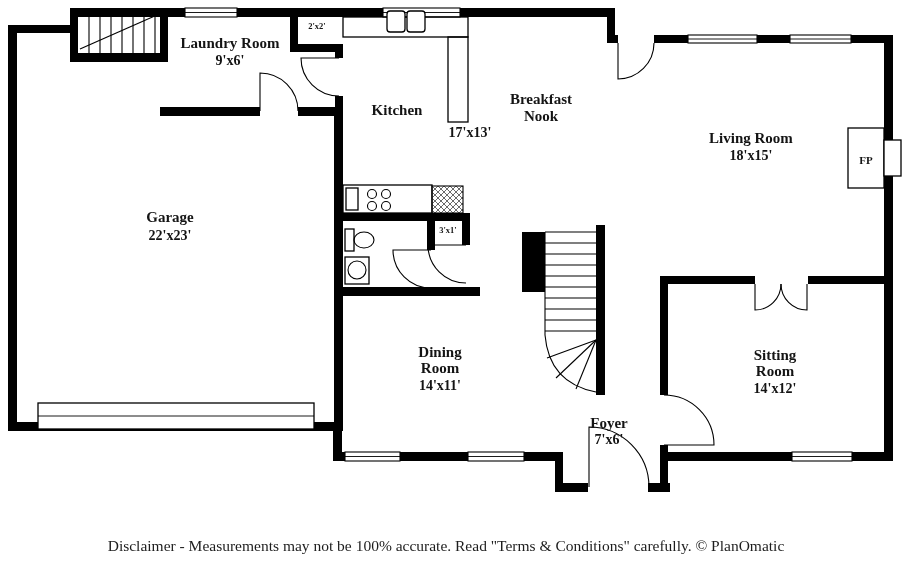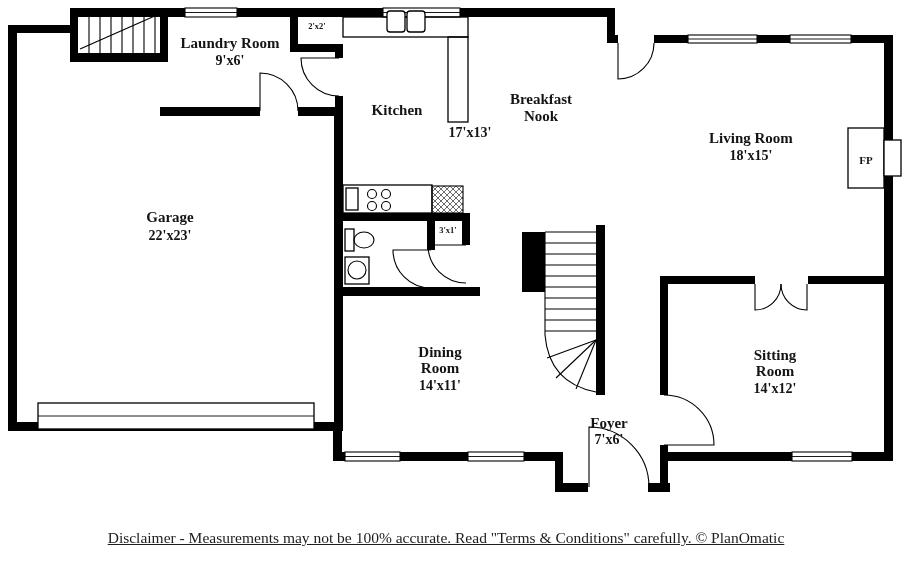--- a/index.html
+++ b/index.html
@@ -10,21 +10,21 @@
   .thin{fill:none;stroke:#000;stroke-width:1.3;}
   .thinw{fill:#ffffff;stroke:#000;stroke-width:1.3;}
   .sym{fill:none;stroke:#000;stroke-width:1.1;}
   .win{fill:#ffffff;stroke:#000;stroke-width:1.1;}
   .winline{stroke:#000;stroke-width:0.9;}
   text{fill:#141414;font-family:"Liberation Serif",serif;font-weight:700;text-anchor:middle;}
   .nm{font-size:15px;}
   .dm{font-size:14px;}
   .sm{font-size:8.5px;}
   .fp{font-size:11px;}
-  #disclaimer{width:892px;text-align:center;margin-top:4px;font-size:15.5px;color:#1d1d1d;font-family:"Liberation Serif",serif;text-decoration:underline;}
+  #disclaimer{width:892px;text-align:center;margin-top:12px;font-size:15.5px;color:#1d1d1d;font-family:"Liberation Serif",serif;}
 </style>
 </head>
 <body>
 
 <div id="plan-wrap">
 <svg width="902" height="525" viewBox="0 0 902 525">
   <defs>
     <pattern id="crosshatch" width="6" height="6" patternUnits="userSpaceOnUse">
       <path d="M0 0 L6 6 M6 0 L0 6" stroke="#444" stroke-width="0.8"></path>
     </pattern>

